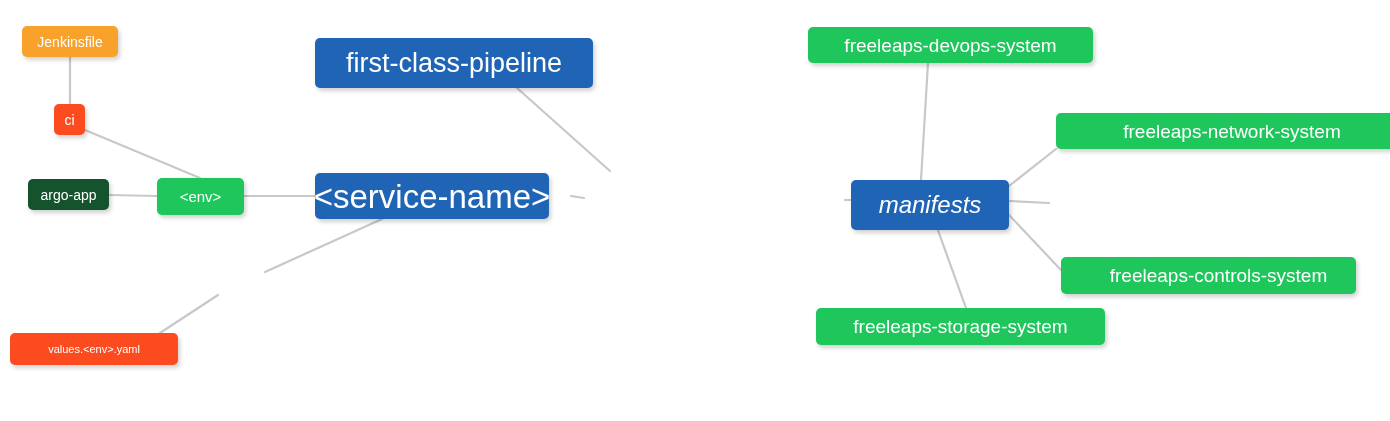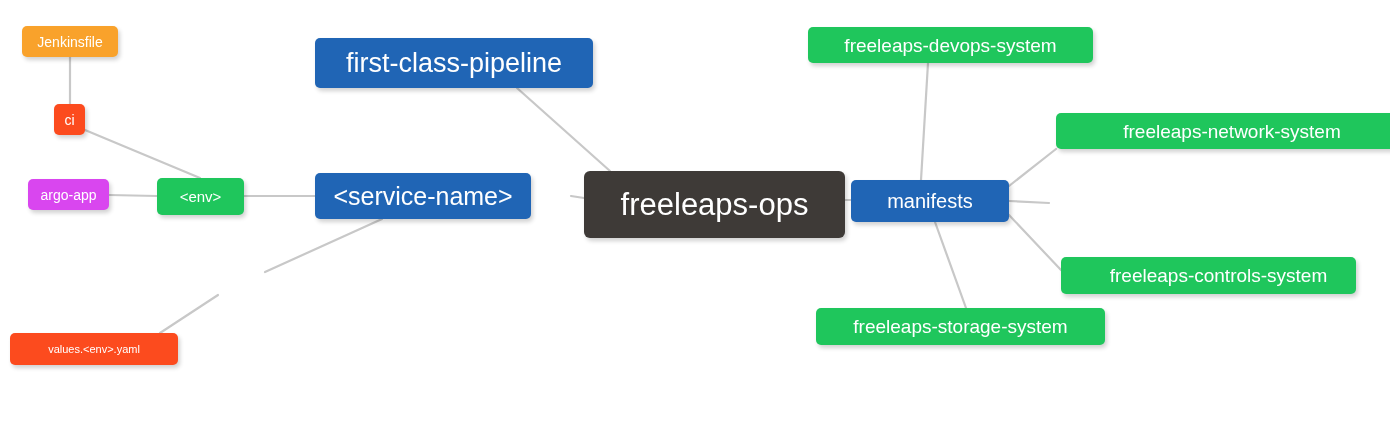--- a/index.html
+++ b/index.html
@@ -74,39 +74,36 @@
       <line x1="935" y1="222" x2="966" y2="308" stroke="#c8c8c8" stroke-width="2.2" stroke-linecap="round"></line>
     </svg>
 
   <div id="node-layer">
       <div class="node" style="left: 22px; top: 26px; width: 96px; height: 31px; background: rgb(249, 162, 43); font-size: 14px;">
         <span>Jenkinsfile</span>
       </div>
       <div class="node" style="left: 54px; top: 104px; width: 31px; height: 31px; background: rgb(252, 75, 30); font-size: 14px;">
         <span>ci</span>
       </div>
-      <div class="node" style="left: 28px; top: 179px; width: 81px; height: 31px; background: #d946ef; font-size: 14px;">
+      <div class="node" style="left: 28px; top: 179px; width: 81px; height: 31px; background: #14532d; font-size: 14px;">
         <span>argo-app</span>
       </div>
       <div class="node" style="left: 157px; top: 178px; width: 87px; height: 37px; background: rgb(31, 198, 92); font-size: 15px;">
         <span>&lt;env&gt;</span>
       </div>
       <div class="node" style="left: 10px; top: 333px; width: 168px; height: 32px; background: rgb(252, 75, 30); font-size: 11px;">
         <span>values.&lt;env&gt;.yaml</span>
       </div>
       <div class="node" style="left: 315px; top: 38px; width: 278px; height: 50px; background: rgb(32, 101, 181); font-size: 27px;">
         <span>first-class-pipeline</span>
       </div>
-      <div class="node" style="left: 315px; top: 173px; width: 216px; height: 46px; background: rgb(32, 101, 181); font-size: 25px;">
+      <div class="node" style="left: 315px; top: 173px; width: 234px; height: 46px; background: rgb(32, 101, 181); font-size: 33px;">
         <span>&lt;service-name&gt;</span>
       </div>
-      <div class="node root" style="left: 584px; top: 171px; width: 261px; height: 67px; background: rgb(62, 58, 55); font-size: 31px;">
-        <span>freeleaps-ops</span>
-      </div>
-      <div class="node" style="left: 851px; top: 180px; width: 158px; height: 42px; background: rgb(32, 101, 181); font-size: 20px;">
+      <div class="node" style="left: 851px; top: 180px; width: 158px; height: 50px; background: rgb(32, 101, 181); font-size: 24px; font-style: italic;">
         <span>manifests</span>
       </div>
       <div class="node" style="left: 800px; top: 27px; width: 285px; height: 36px; background: rgb(31, 198, 92); font-size: 19px; margin-left: 8px;">
         <span>freeleaps-devops-system</span>
       </div>
       <div class="node" style="left: 1056px; top: 113px; width: 352px; height: 36px; background: rgb(31, 198, 92); font-size: 19px;">
         <span>freeleaps-network-system</span>
       </div>
       <div class="node" style="left: 1061px; top: 257px; width: 295px; height: 37px; background: rgb(31, 198, 92); font-size: 19px; padding-left: 20px;">
         <span>freeleaps-controls-system</span>

